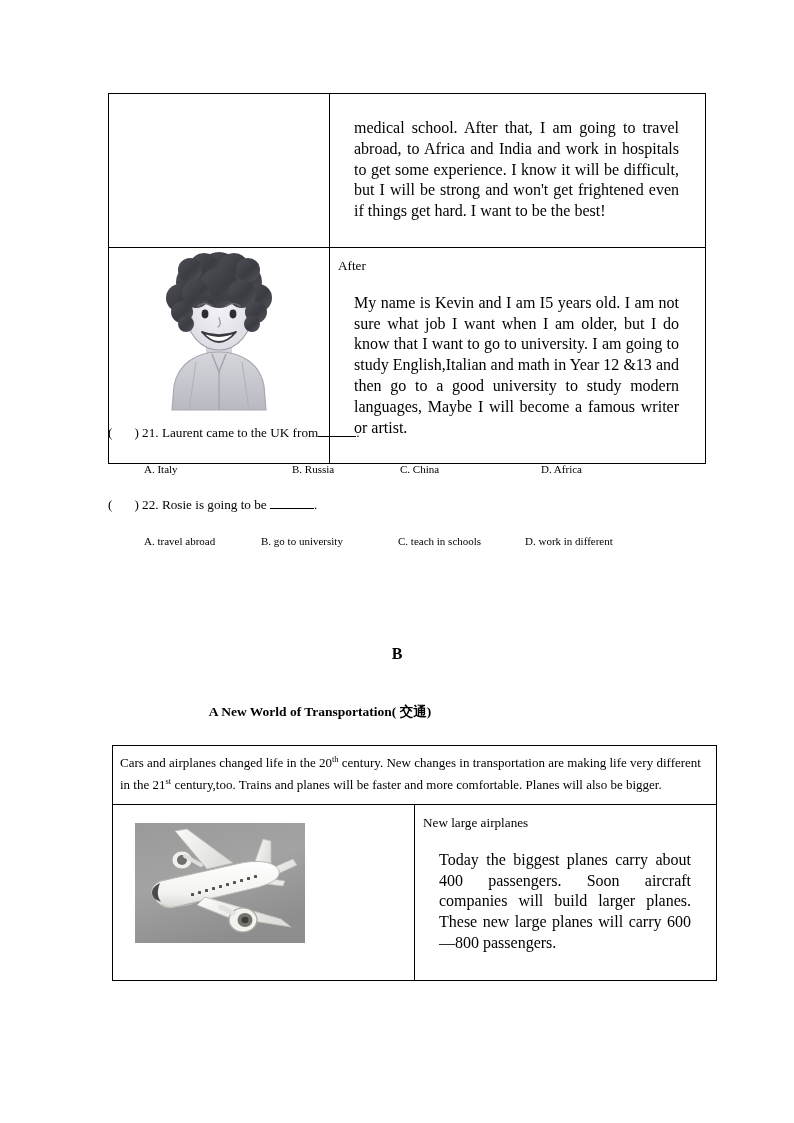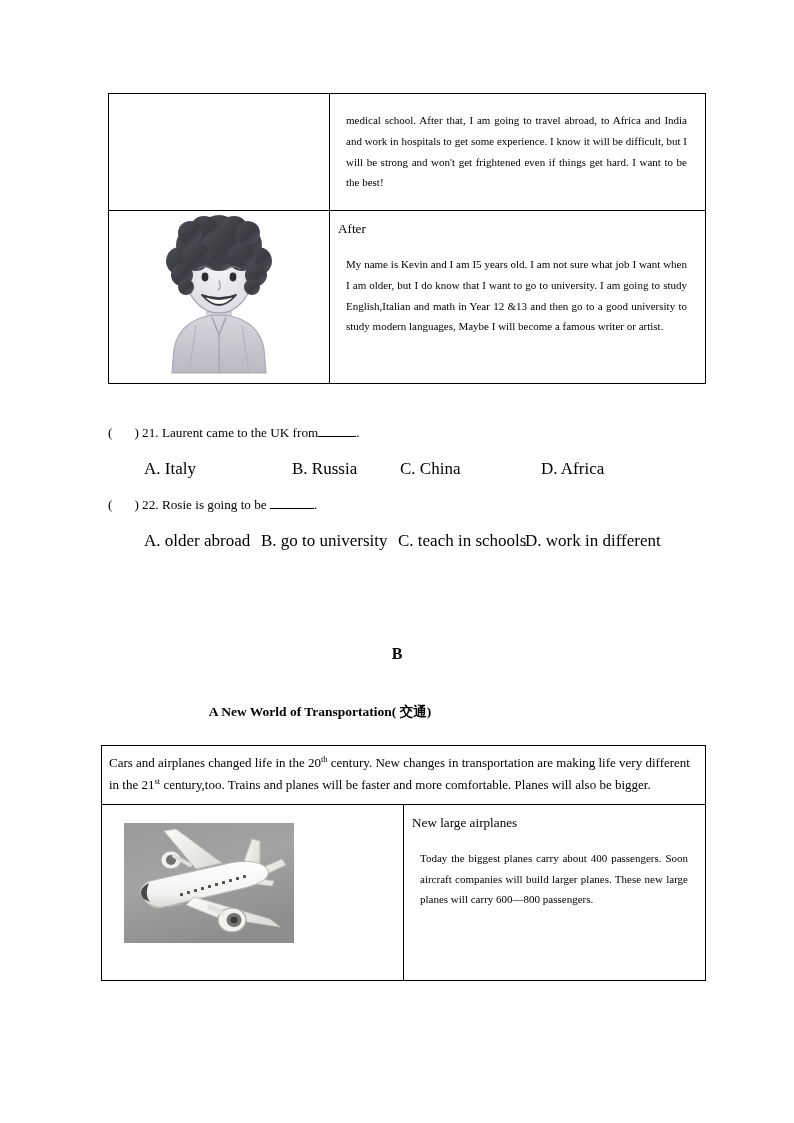--- a/index.html
+++ b/index.html
@@ -44,25 +44,25 @@
   }
   #table-a td.pic-cell {
     width: 220px;
   }
   #table-a td.text-cell {
     width: 357px;
     padding: 8px 10px 9px 8px;
   }
 
   .para {
-    font-size: 11px;
+    font-size: 16px;
     line-height: 20.8px;
     text-align: justify;
     text-justify: inter-word;
-    margin: 8px;
+    margin: 16px;
     hyphens: none;
   }
   .name-line {
     font-size: 13.2px;
     line-height: 20.8px;
     margin: 0 0 14px 0;
   }
 
   
   .boy-wrap {
@@ -111,21 +111,21 @@
     display: inline-block;
     border-bottom: 1px solid #000;
     vertical-align: baseline;
   }
   .blank.w1 { width: 38px; }
   .blank.w2 { width: 44px; }
   .blank.w3 { width: 38px; }
 
   .opts {
     margin: 0;
-    font-size: 17px;
+    font-size: 11px;
     line-height: 16px;
     white-space: nowrap;
     padding-left: 36px;
   }
   .opts span.opt { display: inline-block; }
 
   
   .section-letter {
     position: absolute;
     left: 0;
@@ -142,21 +142,21 @@
     top: 703px;
     width: 640px;
     text-align: center;
     font-size: 13.5px;
     font-weight: bold;
     font-family: "Liberation Serif", serif;
   }
 
   
   #table-b {
-    left: 101px;
+    left: 112px;
     top: 745px;
     width: 605px;
   }
   #table-b td.intro-cell {
     padding: 6px 7px 8px 7px;
   }
   #table-b td.plane-cell {
     width: 205px;
     padding: 0;
   }
@@ -294,21 +294,21 @@
       <span class="opt" style="width:148px"><span>A.</span> <span>Italy</span></span><span class="opt" style="width:108px"><span>B.</span> <span>Russia</span></span><span class="opt" style="width:141px"><span>C.</span> <span>China</span></span><span class="opt"><span>D.</span> <span>Africa</span></span>
     </p>
 
     <p class="q-line q-stem" style="margin-top:20px;font-family:Liberation Serif, serif;">
       <span class="q-paren">(</span><span class="q-gap"></span><span>)</span>
       <span>22.</span>
       <span>Rosie is going to be</span> <span class="blank w2"></span><span>.</span>
     </p>
 
     <p class="opts" style="margin-top:20px;">
-      <span class="opt" style="width:117px"><span>A.</span> <span>older abroad</span></span><span class="opt" style="width:137px"><span>B.</span> <span>go to university</span></span><span class="opt" style="width:127px"><span>C.</span> <span>teach in  schools</span></span><span class="opt"><span>D.</span> <span>work in different</span></span>
+      <span class="opt" style="width:117px"><span>A.</span> <span>travel abroad</span></span><span class="opt" style="width:137px"><span>B.</span> <span>go to university</span></span><span class="opt" style="width:127px"><span>C.</span> <span>teach in  schools</span></span><span class="opt"><span>D.</span> <span>work in different</span></span>
     </p>
   </div>
 
   <div class="section-letter">B</div>
   <div class="article-title">A New World  of Transportation( 交通)</div>
 
   <table class="doc-table" id="table-b">
     <tbody>
         <tr>
       <td class="intro-cell" colspan="2">

